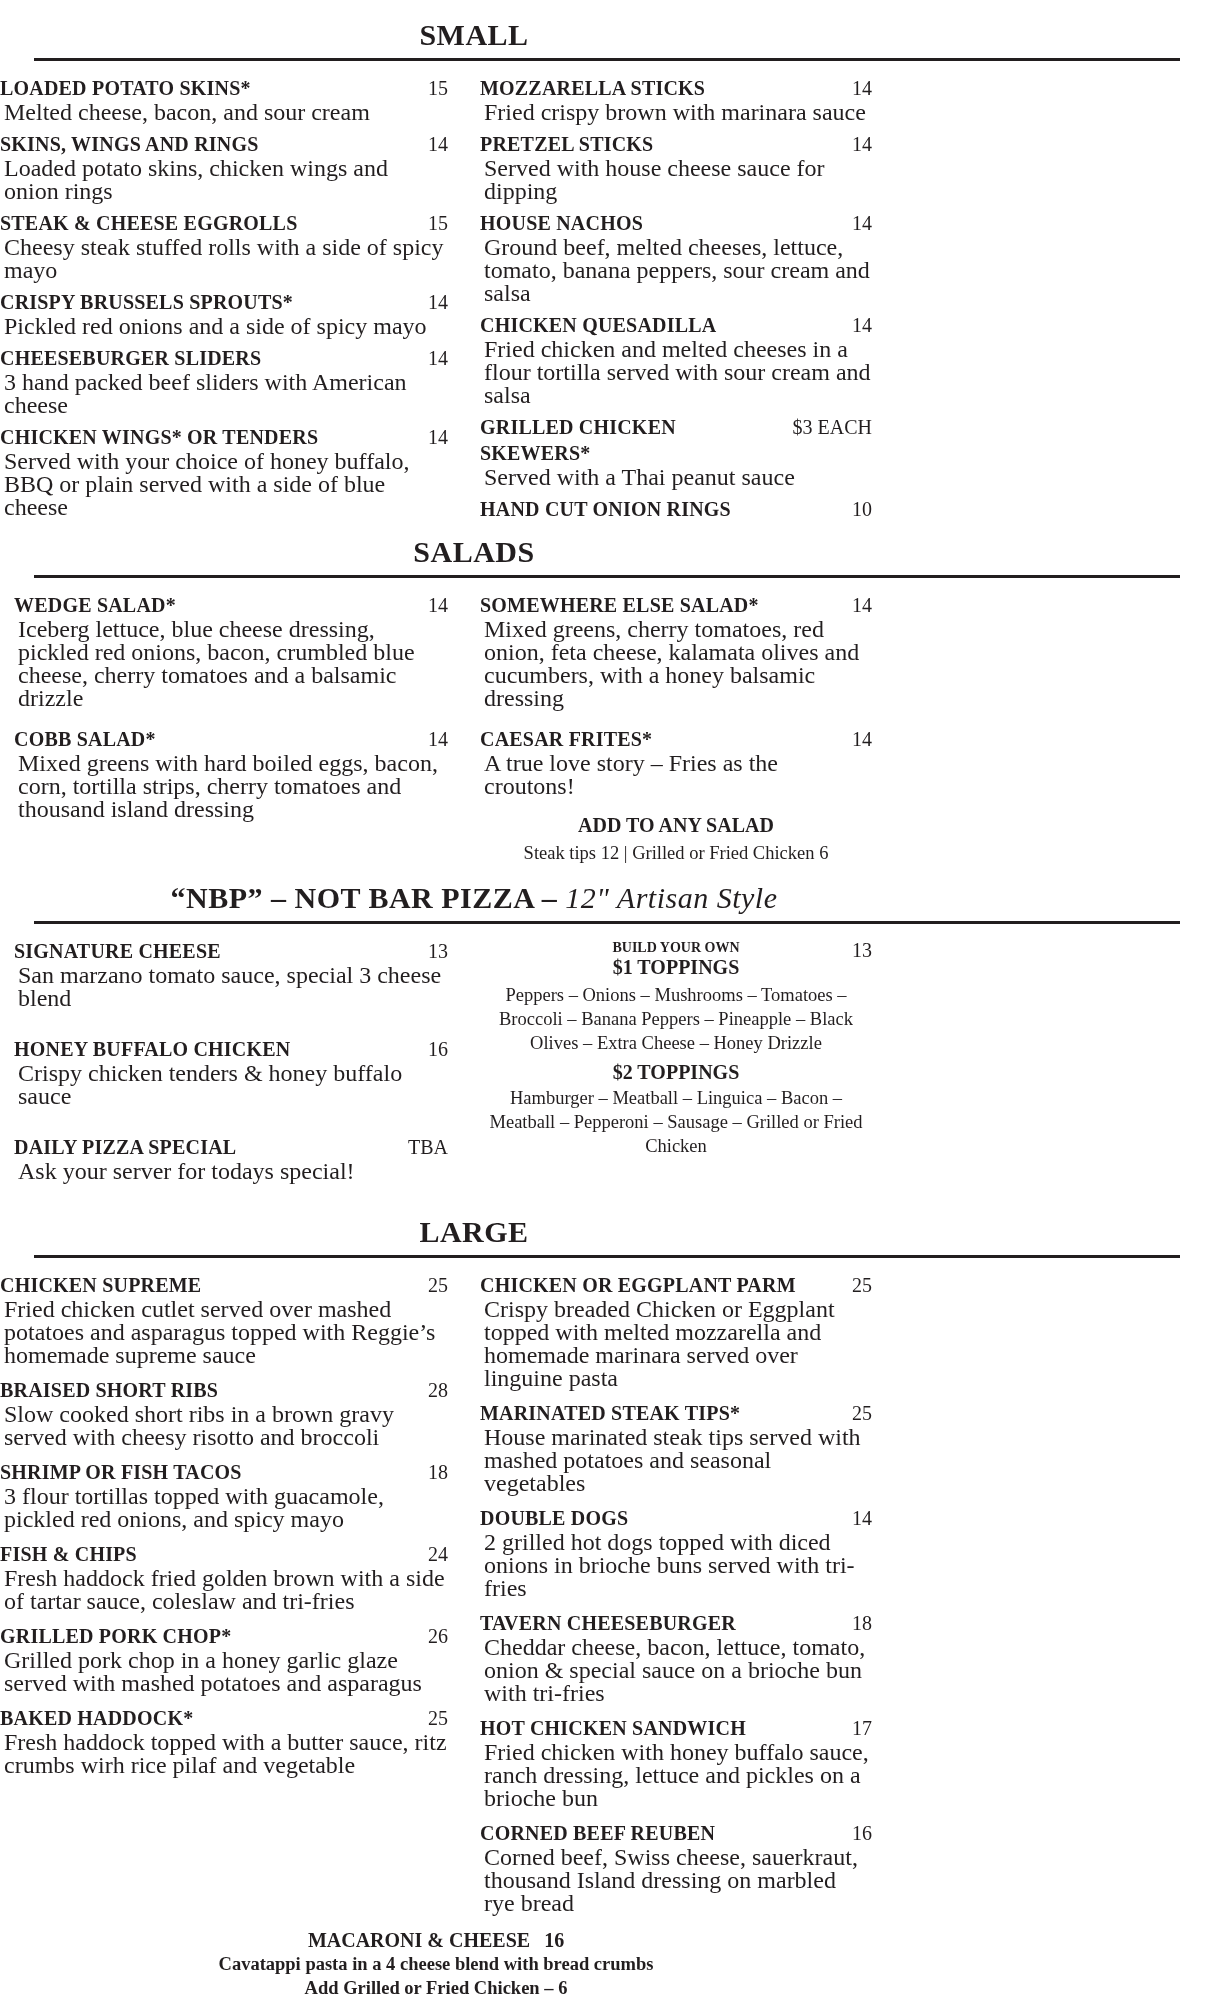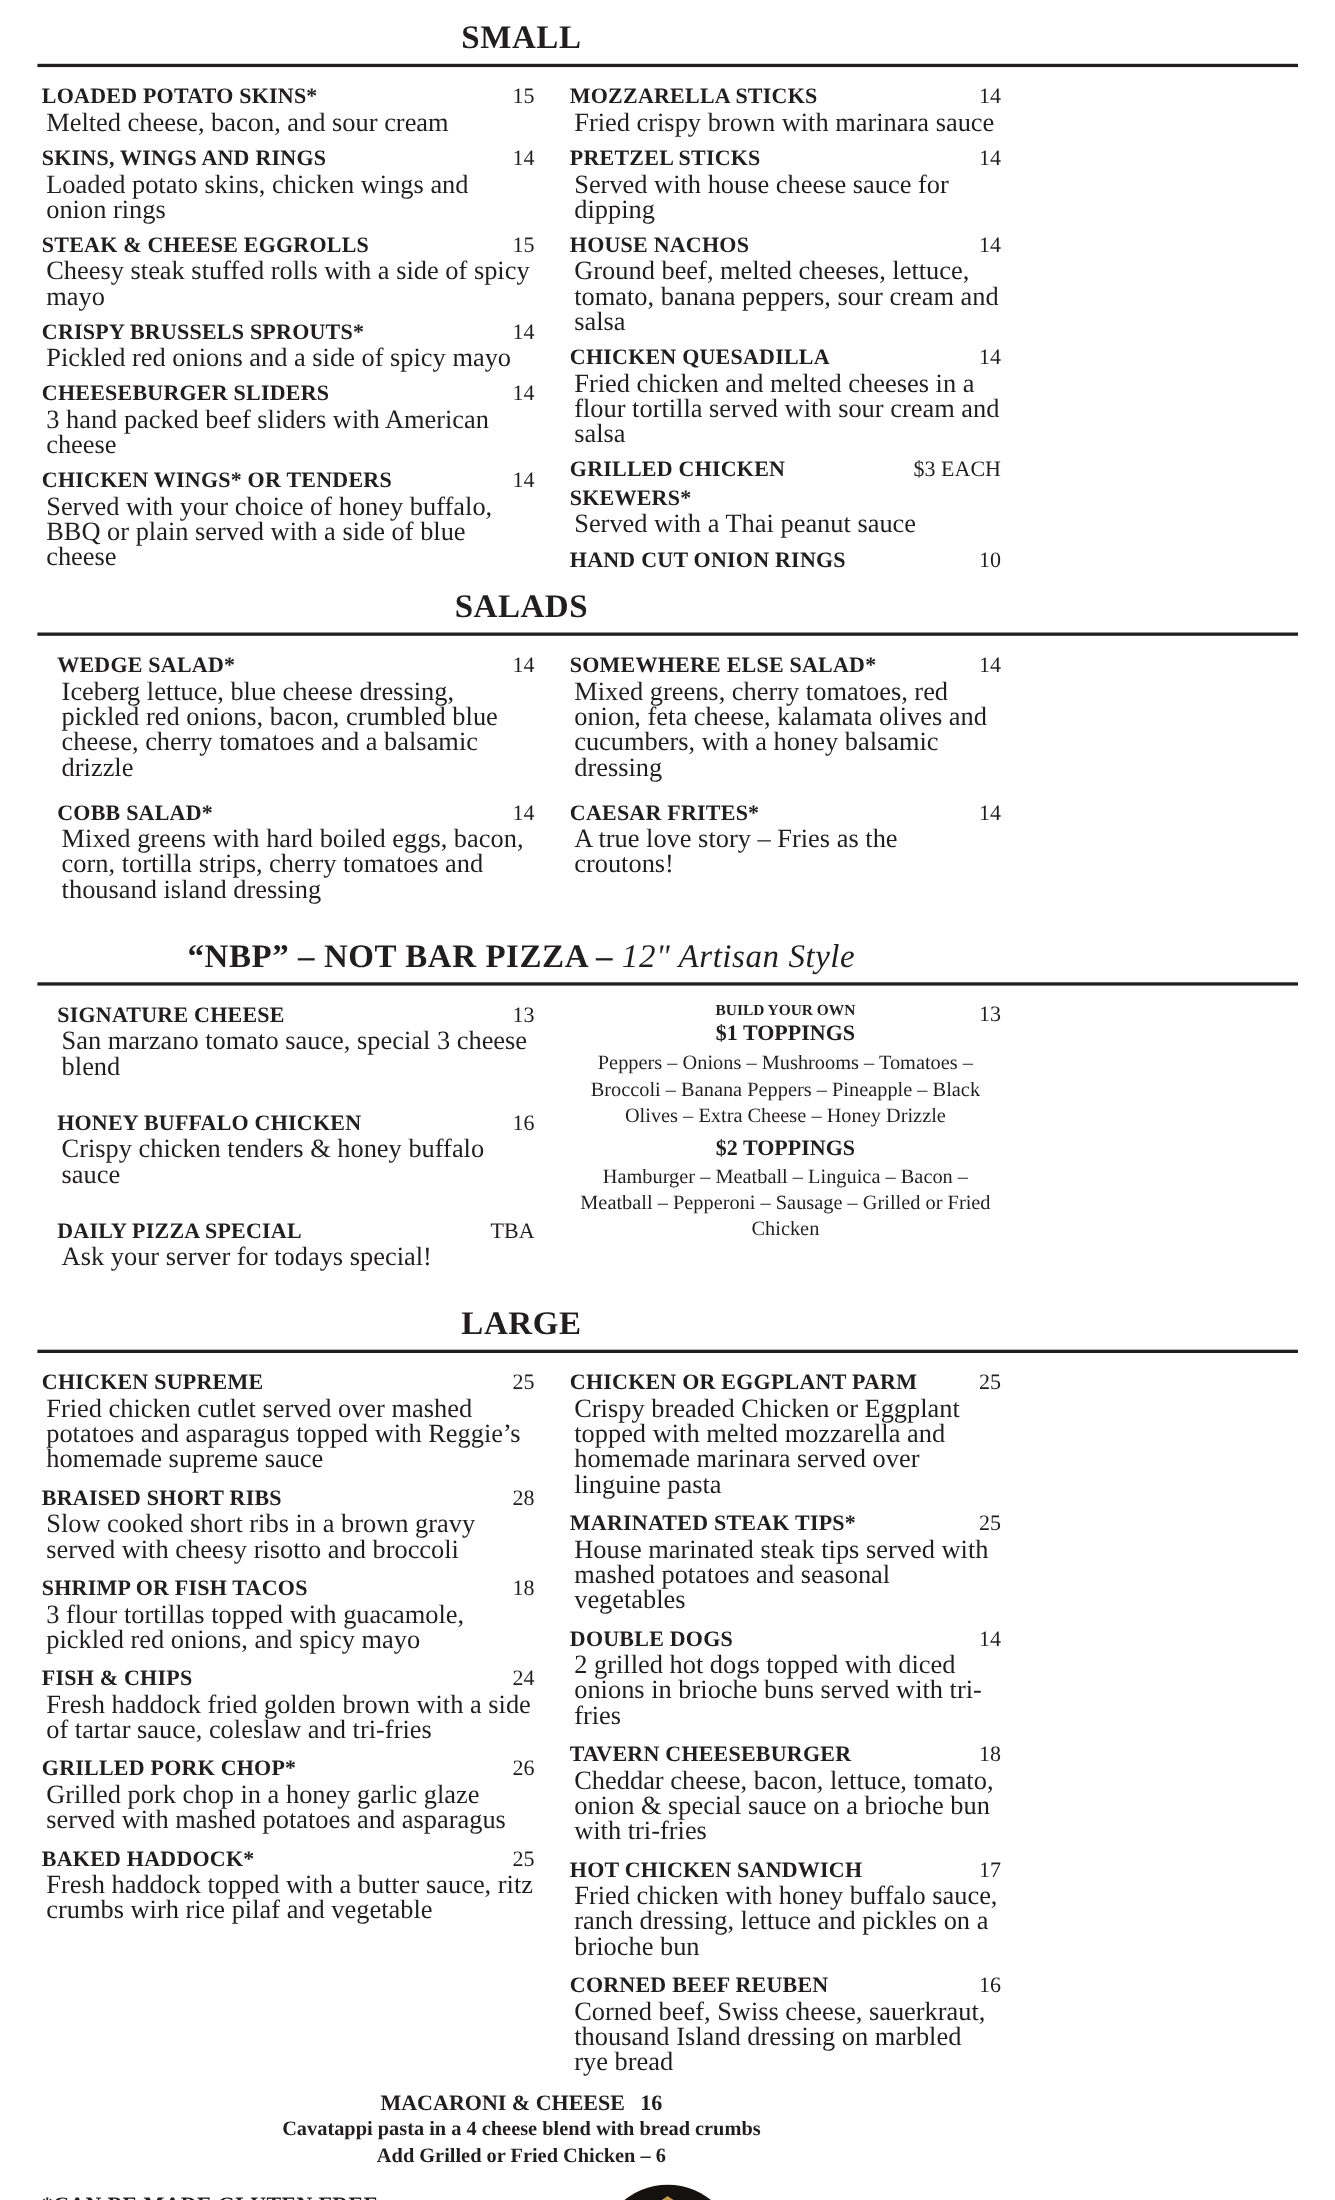--- a/index.html
+++ b/index.html
@@ -9,21 +9,21 @@
     font-family:"Liberation Serif","DejaVu Serif",serif;
     color:#221e1f;
   }
   .sec-head{
     margin:0;text-align:center;
     font-size:30px;font-weight:bold;letter-spacing:.5px;
   }
   .sec-head .ital{font-weight:normal;font-style:italic;}
   .head-wrap{width:872px;margin-left:38px;text-align:center;}
   .rule{height:3px;background:#221e1f;margin:6px 34px 0 34px;}
-  .content{width:872px;margin-left:38px;}
+  .content{width:872px;}
   .cols{display:flex;gap:32px;padding-top:14px;padding-bottom:6px;}
   .col{width:448px;}
   .col.rightcol{width:392px;}
   .item{margin-bottom:7px;}
   .item-head{display:flex;justify-content:space-between;align-items:baseline;}
   .item-name{font-size:20px;font-weight:bold;line-height:26px;letter-spacing:.2px;}
   .item-price{font-size:20px;font-weight:normal;line-height:26px;padding-left:10px;white-space:nowrap;}
   .item-desc{font-size:24px;line-height:23px;padding-left:4px;}
   .sec-salads .item{margin-bottom:16px;}
   .sec-pizza .item{margin-bottom:26px;}
@@ -178,20 +178,24 @@
             <div class="item-desc">Mixed greens, cherry tomatoes, red onion, feta cheese, kalamata olives and cucumbers, with a honey balsamic dressing</div>
           </div>
           <div class="item">
             <div class="item-head">
               <span class="item-name">CAESAR FRITES*</span>
               <span class="item-price">14</span>
             </div>
             <div class="item-desc">A true love story – Fries as the croutons!</div>
           </div>
         </div>
+      <div class="add-block">
+        <div class="sub-head">ADD TO ANY SALAD</div>
+        <div class="center-line" style="margin-top:4px;">Steak tips 12   |   Grilled or Fried Chicken 6</div>
+      </div>
     </div>
   </div>
 </div>
 
 <div class="section sec-pizza" style="padding-top:10px;">
   <div class="head-wrap">
     <h2 class="sec-head"><span>“NBP” – NOT BAR PIZZA – </span><span class="ital">12" Artisan Style</span></h2>
   </div>
   <div class="rule"></div>
   <div class="content cols">

